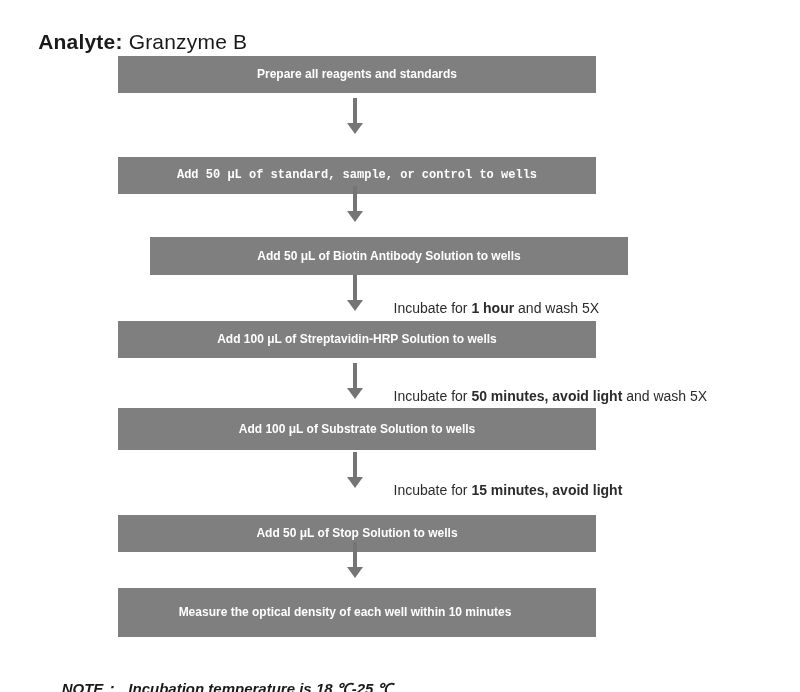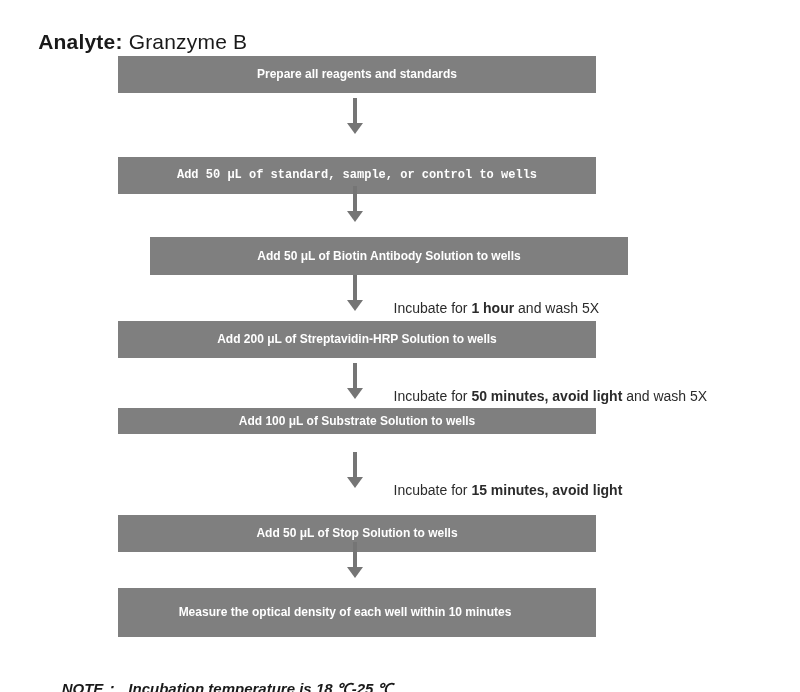--- a/index.html
+++ b/index.html
@@ -39,21 +39,21 @@
     font-size: 12px;
     font-weight: bold;
     line-height: 1.25;
     padding: 0 30px;
     box-sizing: border-box;
   }
   .b1 { top: 56px;  height: 37px; }
   .b2 { top: 157px; height: 37px; font-family: Liberation Mono, monospace; }
   .b3 { top: 237px; height: 38px; margin-left: 32px; }
   .b4 { top: 321px; height: 37px; }
-  .b5 { top: 408px; height: 26px; }
+  .b5 { top: 408px; height: 42px; }
   .b6 { top: 498px; height: 37px; margin-top: 17px; }
   .b7 { top: 588px; height: 49px; padding-left: 6px; }
   .arrow {
     position: absolute;
     left: 347px;
     width: 16px;
     height: 36px;
   }
   .arrow .shaft {
     position: absolute;
@@ -128,21 +128,21 @@
   <div class="step-box b3">Add 50 μL of Biotin Antibody Solution to wells</div>
 
   <div class="arrow a3">
     <div class="shaft"></div>
     <div class="head"></div>
   </div>
   <div class="annotation l1">
     <span>Incubate for </span><span class="ann-bold">1 hour</span><span> and wash 5X</span>
   </div>
 
-  <div class="step-box b4">Add 200 μL of Streptavidin-HRP Solution to wells</div>
+  <div class="step-box b4">Add 100 μL of Streptavidin-HRP Solution to wells</div>
 
   <div class="arrow a4">
     <div class="shaft"></div>
     <div class="head"></div>
   </div>
   <div class="annotation l2">
     <span>Incubate for </span><span class="ann-bold">50 minutes, avoid light</span><span> and wash 5X</span>
   </div>
 
   <div class="step-box b5">Add 100 μL of Substrate Solution to wells</div>

